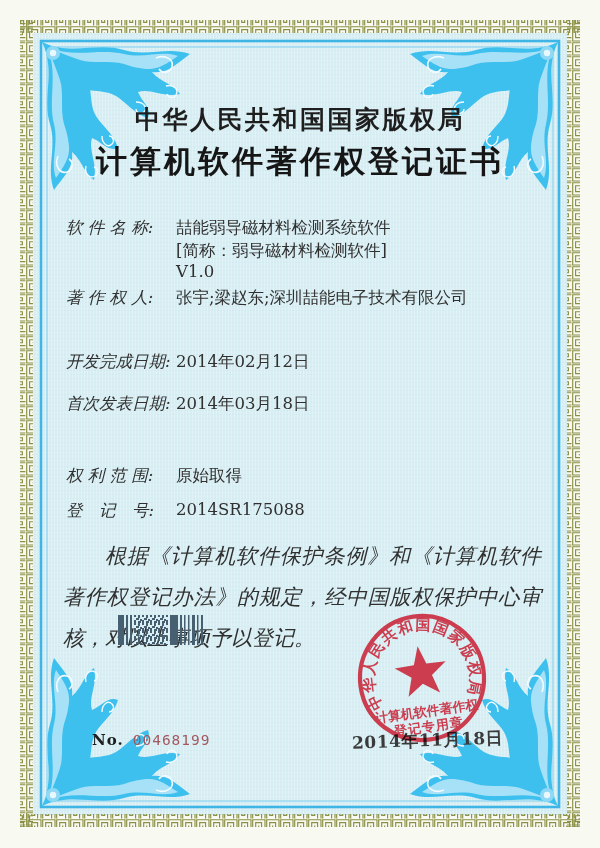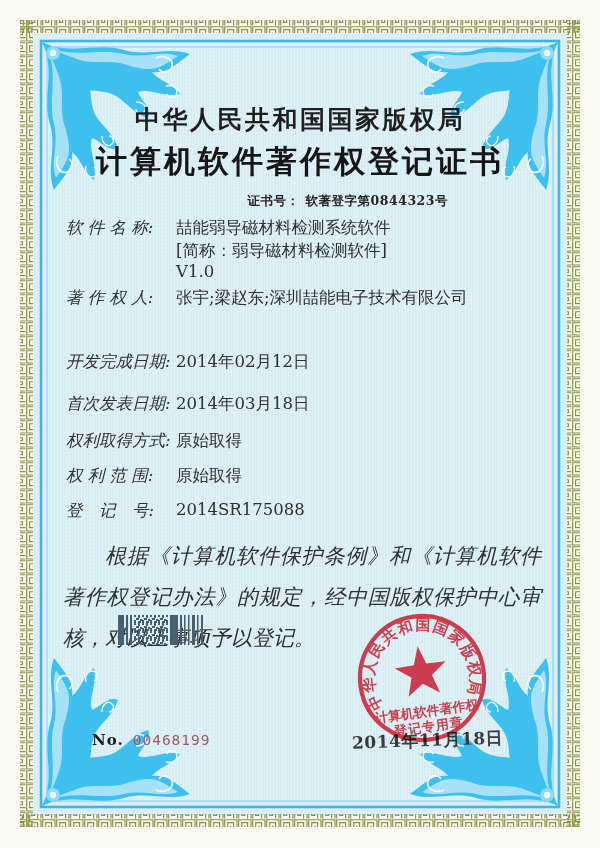--- a/index.html
+++ b/index.html
@@ -101,23 +101,20 @@
     <g transform="translate(560,808) scale(-1,-1)">
         <use href="#ornCorner"></use>
       </g>
   </svg>
 
   <div class="content">
 
     <div class="authority">中华人民共和国国家版权局</div>
     <div class="cert-title">计算机软件著作权登记证书</div>
 
-    <div class="certno">
-      <span class="lbl">证书号：</span><span>软著登字第0844323号</span>
-    </div>
 
     <div class="row" style="top:217px">
       <span class="label">软 件 名 称:</span>
       <span class="value">喆能弱导磁材料检测系统软件</span>
     </div>
     <div class="row" style="top:240px">
       <span class="value">[简称：弱导磁材料检测软件]</span>
     </div>
     <div class="row" style="top:262px">
       <span class="value">V1.0</span>
@@ -131,24 +128,20 @@
     <div class="row" style="top:351px">
       <span class="label">开发完成日期:</span>
       <span class="value">2014年02月12日</span>
     </div>
 
     <div class="row" style="top:393px">
       <span class="label">首次发表日期:</span>
       <span class="value">2014年03月18日</span>
     </div>
 
-    <div class="row" style="top:430px">
-      <span class="label">权利取得方式:</span>
-      <span class="value">原始取得</span>
-    </div>
 
     <div class="row" style="top:465px">
       <span class="label">权 利 范 围:</span>
       <span class="value">原始取得</span>
     </div>
 
     <div class="row" style="top:500px">
       <span class="label">登　记　号:</span>
       <span class="value">2014SR175088</span>
     </div>

